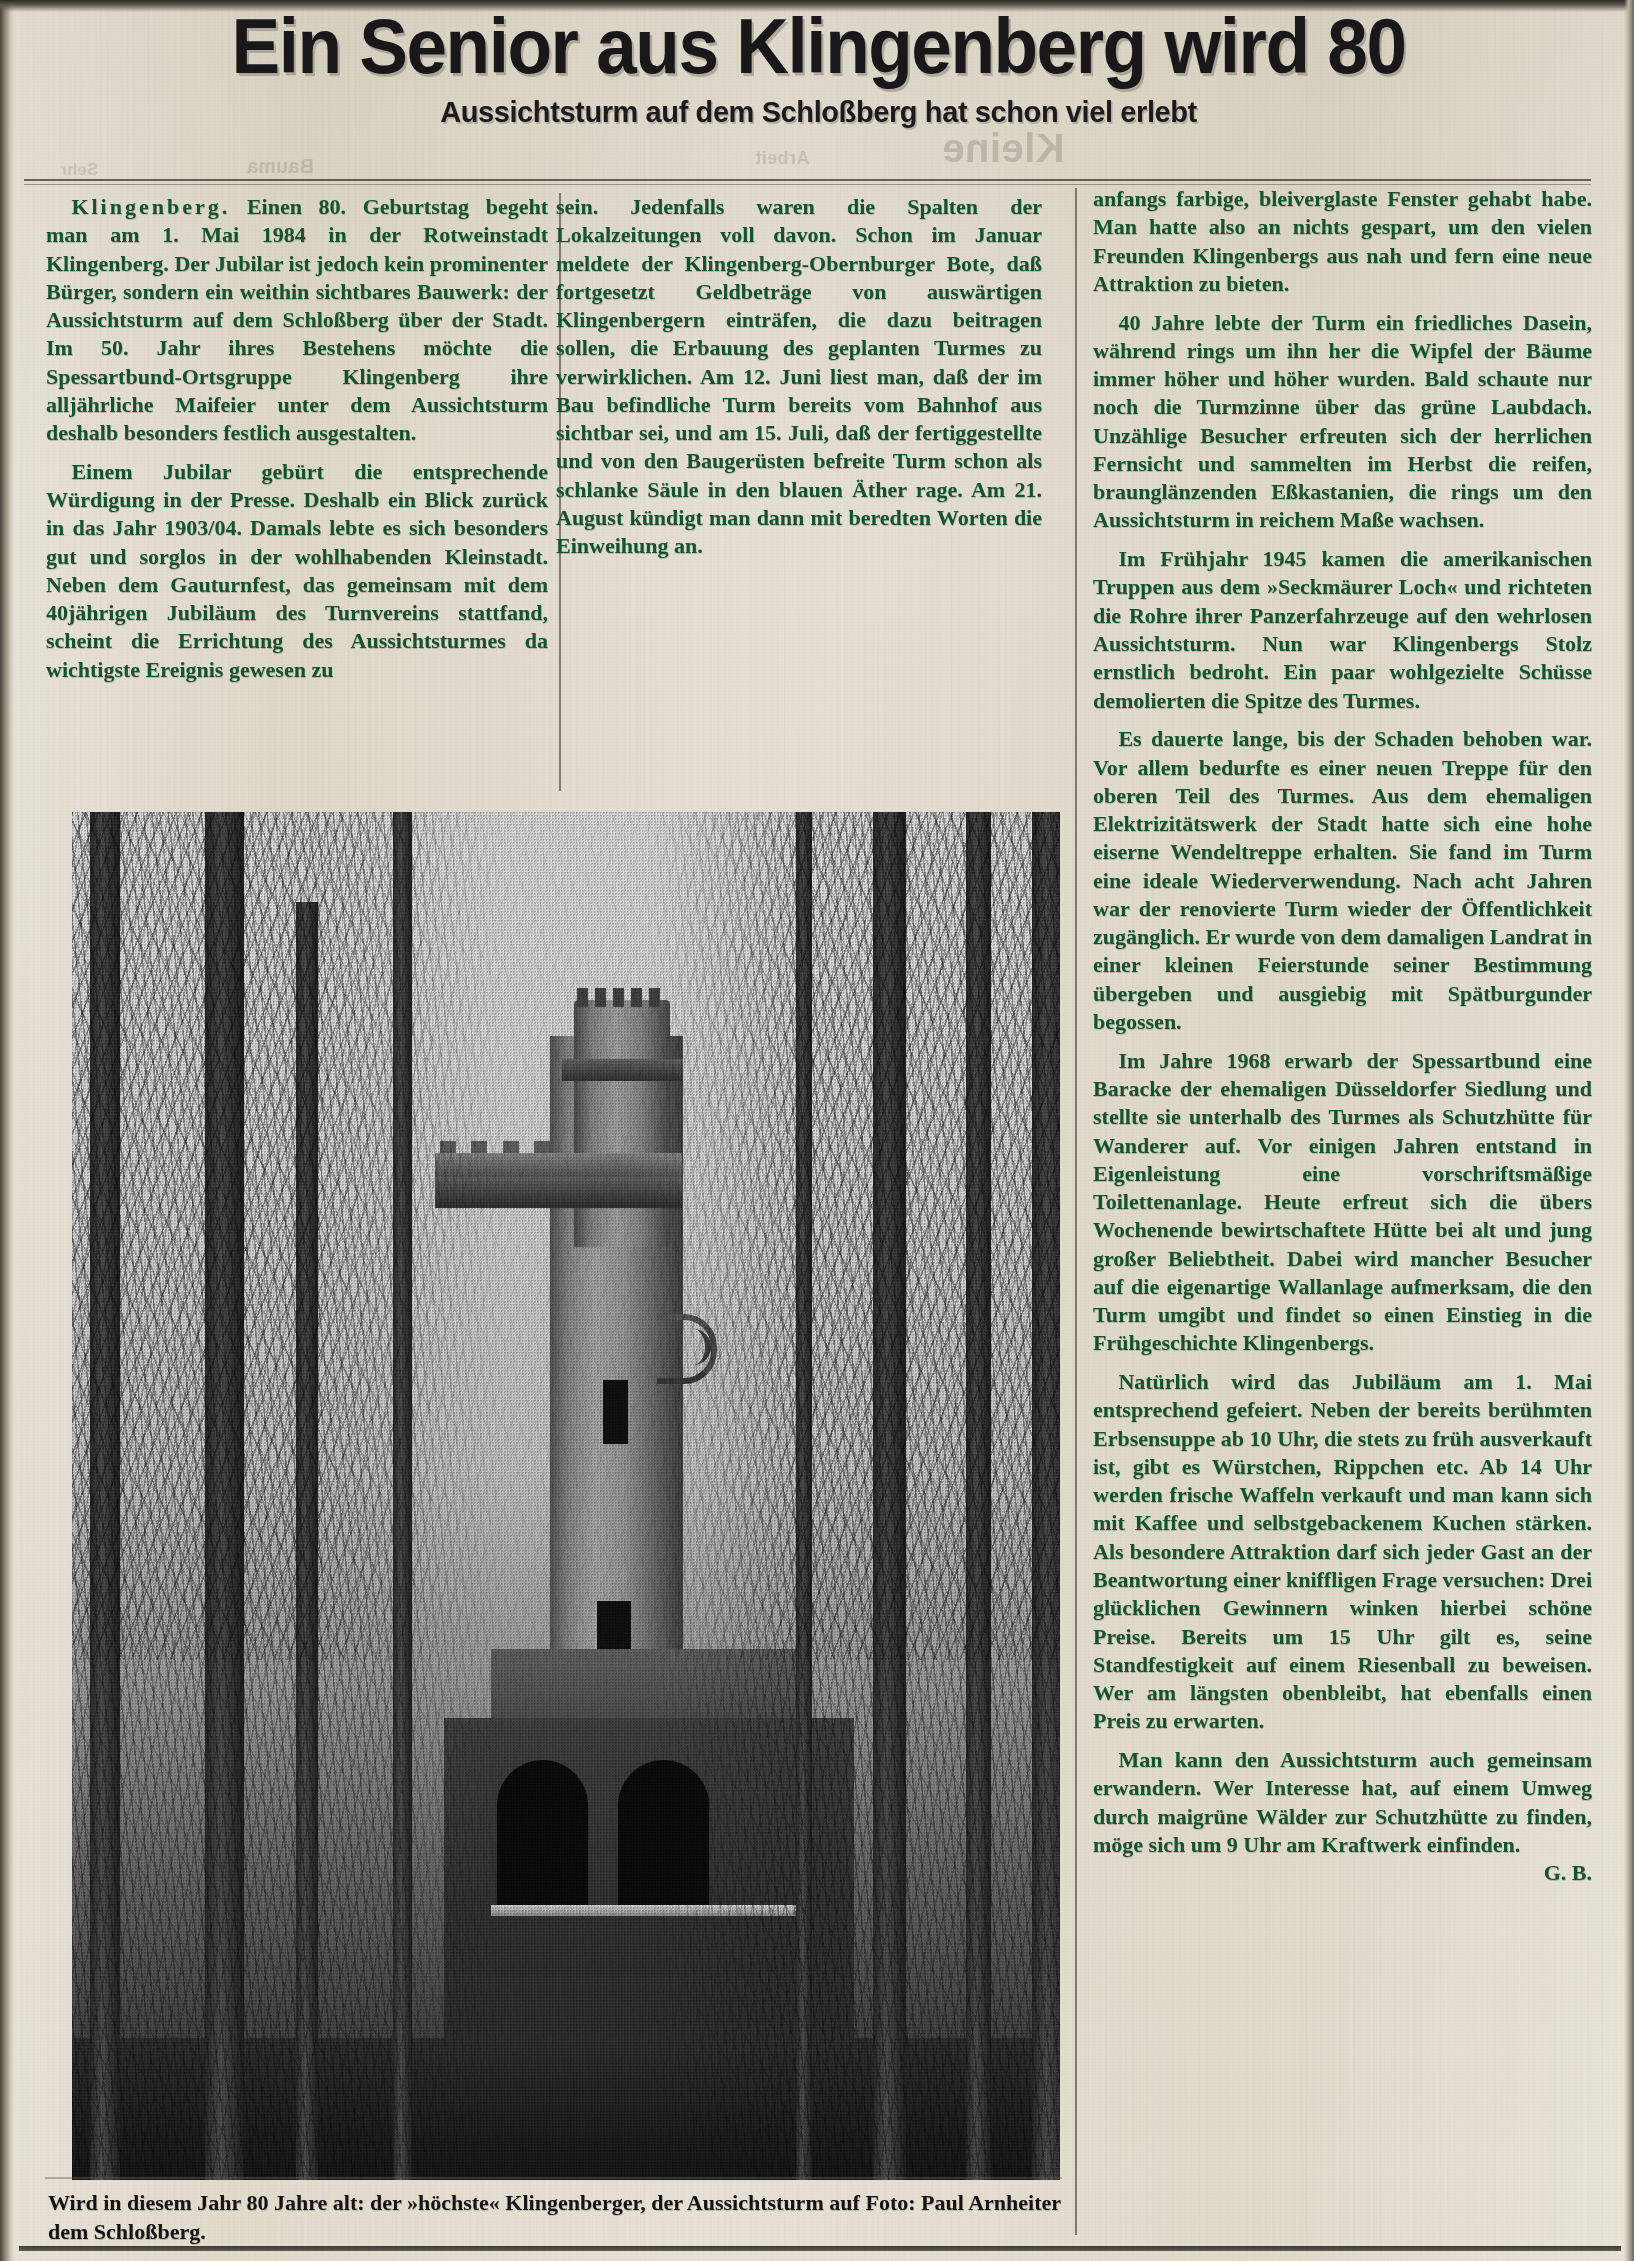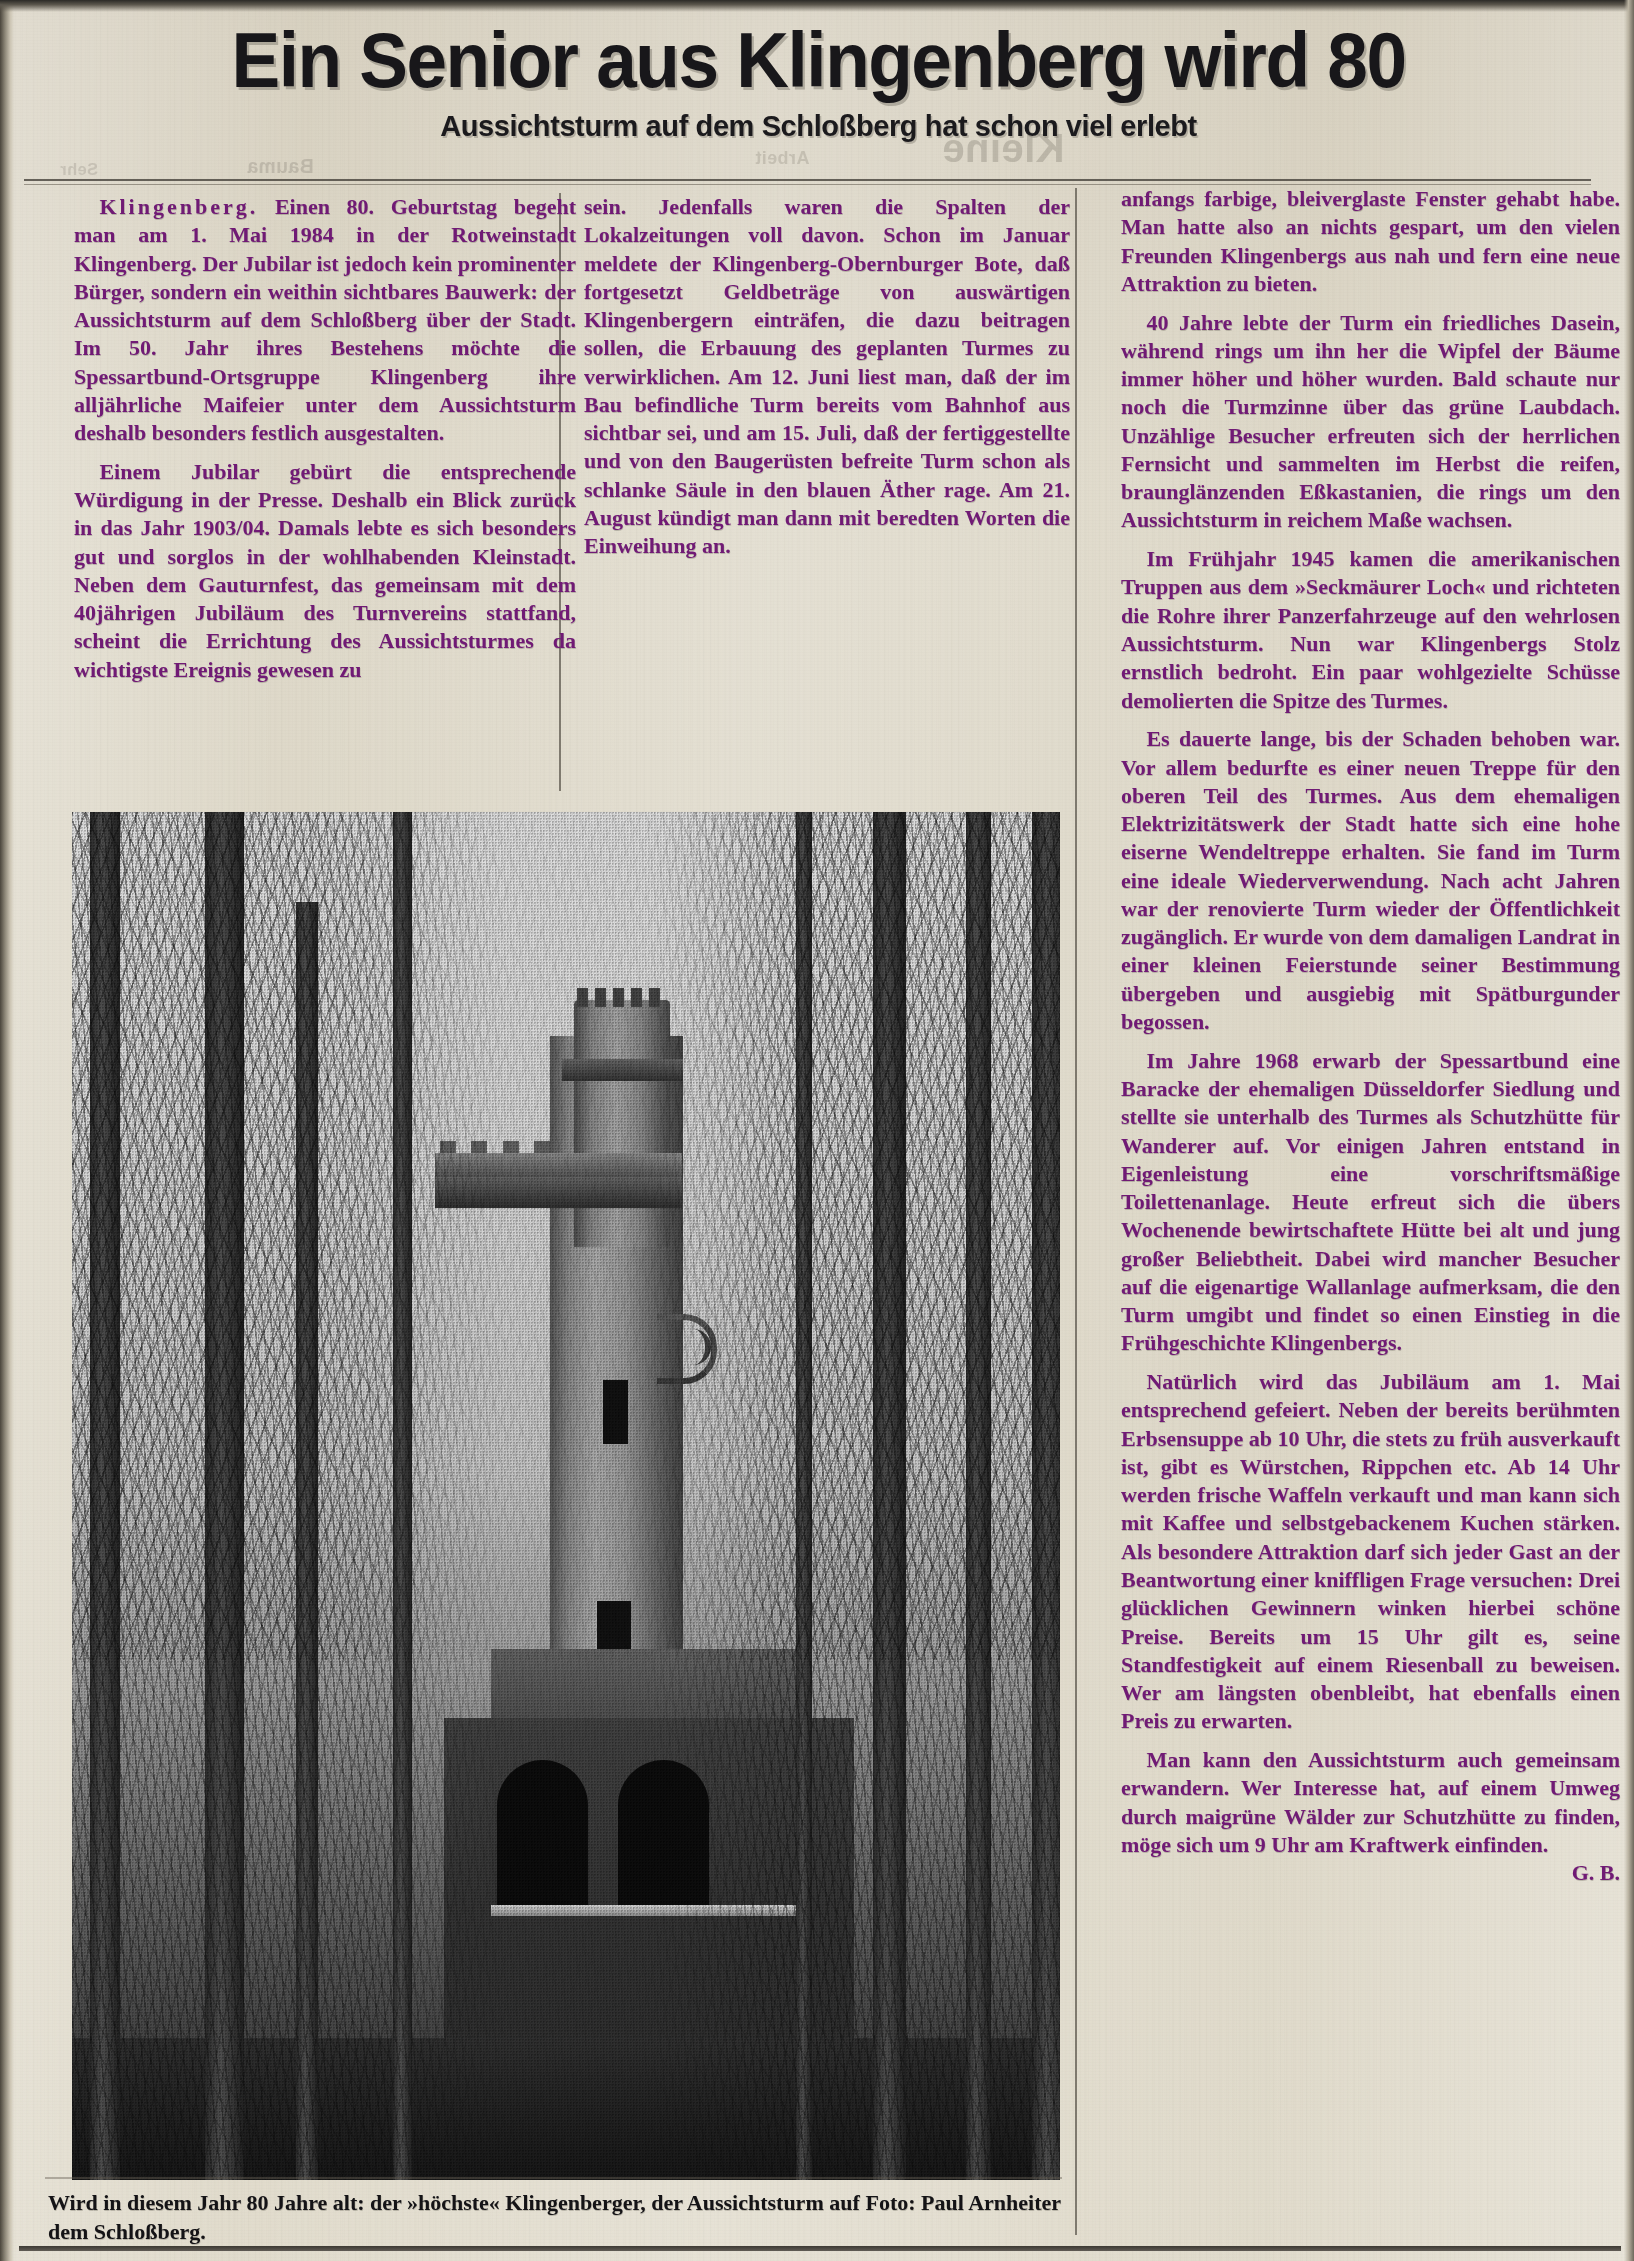--- a/index.html
+++ b/index.html
@@ -47,21 +47,21 @@
     white-space:nowrap;
     pointer-events:none;
     font-family:"Liberation Sans", sans-serif;
   }
   .bleed-a{left:942px;top:126px;font-size:40px;}
   .bleed-b{left:247px;top:155px;font-size:19.4px;color:rgba(60,55,45,.17);}
   .bleed-c{left:755px;top:148px;font-size:18px;color:rgba(60,55,45,.16);}
   .bleed-d{left:60px;top:160px;font-size:16.4px;color:rgba(60,55,45,.15);}
 
   
-  .masthead{position:absolute;left:45px;top:24px;width:1547px;}
+  .masthead{position:absolute;left:45px;top:10px;width:1547px;}
   .headline{
     font-family:"Liberation Sans", sans-serif;
     font-weight:bold;
     font-size:73px;
     line-height:1.02;
     letter-spacing:-1.5px;
     color:#18171a;
     text-align:center;
     text-shadow:2.2px 2.2px 0 rgba(120,115,105,.45);
     transform:scaleY(1.06);
@@ -80,28 +80,27 @@
 
   
   .head-rule{position:absolute;left:24px;top:179px;width:1567px;height:2.2px;background:#3b3730;opacity:.75;}
   .head-rule2{position:absolute;left:24px;top:184px;width:1567px;height:0.7px;background:#6a6458;opacity:.6;}
 
   
   .col{
     position:absolute;
     font-family:"Liberation Serif", serif;
     font-weight:bold;
-    color:#701a75;
+    color:#14532d;
     font-size:22px;
     line-height:1.285;
     text-align:justify;
     text-justify:inter-word;
     -webkit-hyphens:none;hyphens:none;
     text-shadow:0.5px 0.5px 0 rgba(90,85,75,.30);
-    margin-left:28px;
   }
   .col p{margin:0 0 0 0;text-indent:25.4px;}
   .col p.first{text-indent:25.4px;}
   .col p + p{margin-top:10.5px;}
   .dateline{letter-spacing:3px;}
 
   #col1{left:46px;top:193px;width:502px;}
   #col2{left:556px;top:193px;width:486px;}
   #col3{left:1093px;top:185px;width:499px;}
 

